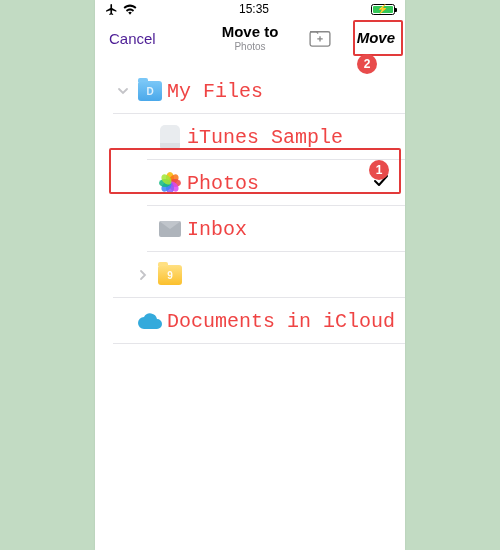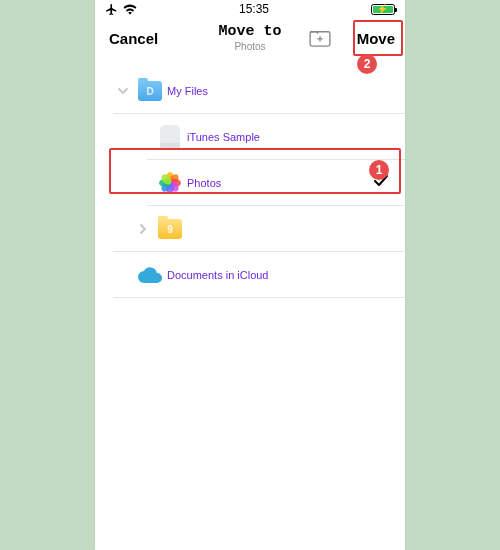--- a/index.html
+++ b/index.html
@@ -84,47 +84,46 @@
     
     .nav-bar {
       height: 40px;
       display: flex;
       align-items: center;
       justify-content: space-between;
       padding: 0 10px 0 14px;
     }
     .nav-cancel {
       font-size: 15px;
-      color: #000000;
-      font-weight: 700;
+      color: #4c1d95;
+      font-weight: 400;
     }
     .nav-title-wrap {
       position: absolute;
       left: 0;
       right: 0;
       text-align: center;
       pointer-events: none;
     }
     .nav-title {
       font-size: 15px;
       font-weight: 600;
       color: #000;
       line-height: 1.1;
-      font-family: Liberation Mono, monospace;
     }
     .nav-subtitle {
       font-size: 10px;
       color: #8e8e93;
       line-height: 1.1;
       margin-top: 1px;
     }
     .nav-right {
       display: flex;
-      align-items: center;
       gap: 26px;
+      font-style: italic;
     }
     .add-folder-icon svg { display: block; }
 
     .nav-move {
       font-size: 15px;
       font-weight: 600;
       color: #000;
     }
     .hl-move {
       position: absolute;
@@ -179,22 +178,23 @@
       align-items: center;
       color: #c4c4c8;
     }
     .row-icon {
       width: 34px;
       display: flex;
       justify-content: center;
       align-items: center;
     }
     .row-label {
-      font-size: 11px;
-      color: #6d28d9;
+      font-size: 20px;
+      color: #ef4444;
+      font-family: Liberation Mono, monospace;
     }
     .indent { width: 20px; }
     .checkmark {
       position: absolute;
       right: 16px;
       color: #000;
     }
 
     
     .hl-row {
@@ -390,20 +390,29 @@
       </span>
       <span class="row-label">Photos</span>
       <span class="checkmark">
         <svg width="16" height="16" viewBox="0 0 16 16">
             <path d="M2 8 L6 12 L14 3" fill="none" stroke="#000" stroke-width="2" stroke-linecap="round" stroke-linejoin="round"></path>
           </svg>
       </span>
       <div class="divider" style="left:52px;"></div>
     </div>
 
+    <div class="row">
+      <span class="indent"></span>
+      <span class="disclosure"></span>
+      <span class="row-icon">
+          <div class="inbox-icon"></div>
+        </span>
+      <span class="row-label">Inbox</span>
+      <div class="divider" style="left:52px;"></div>
+    </div>
 
     <div class="row">
       <span class="indent"></span>
       <span class="disclosure">
         <svg width="12" height="12" viewBox="0 0 12 12">
             <path d="M4 2 L8 6 L4 10" fill="none" stroke="#c4c4c8" stroke-width="1.8" stroke-linecap="round"></path>
           </svg>
       </span>
       <span class="row-icon">
         <div class="folder-yellow">

